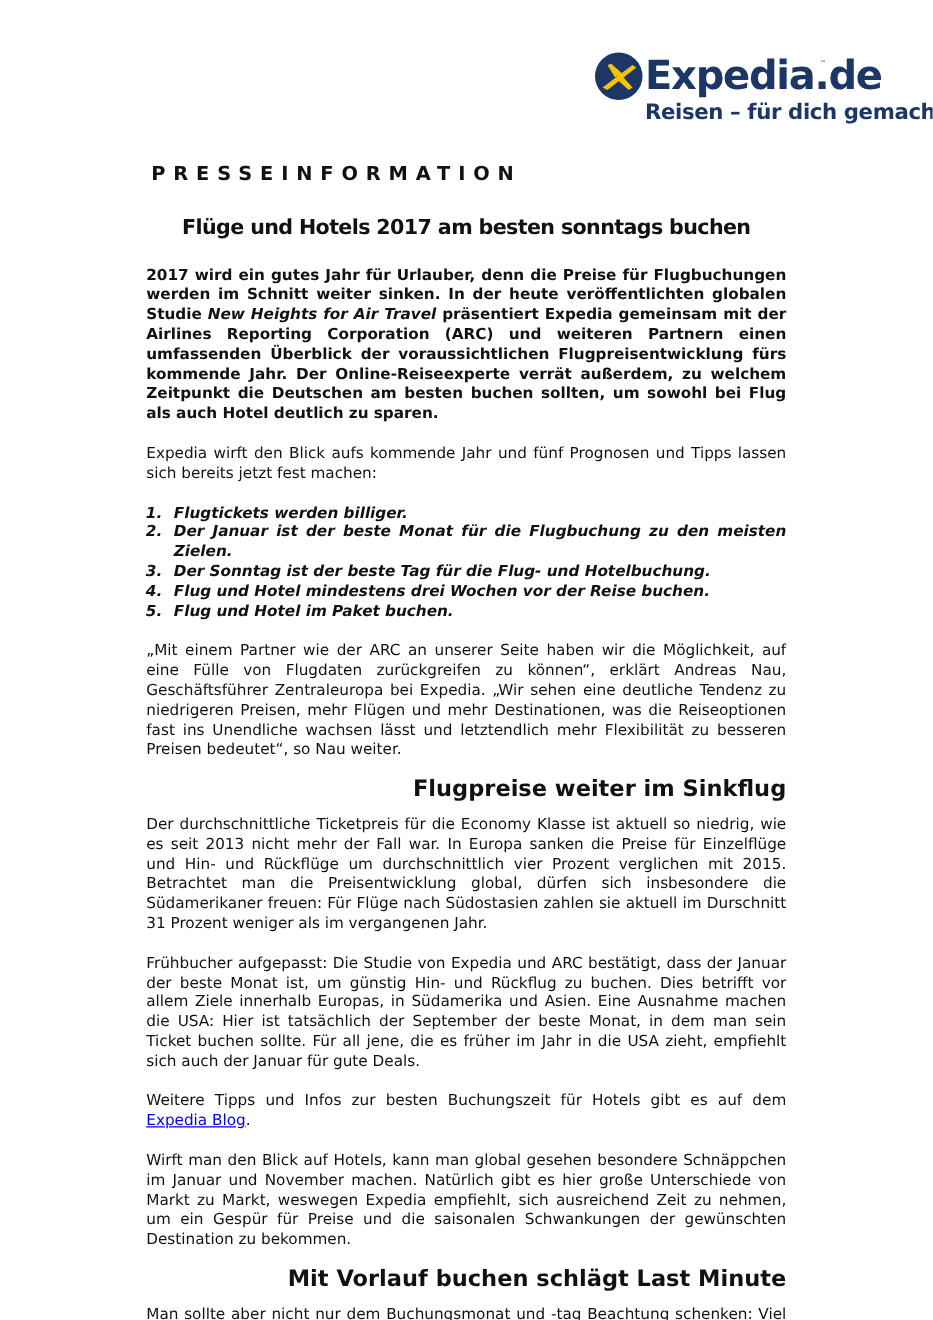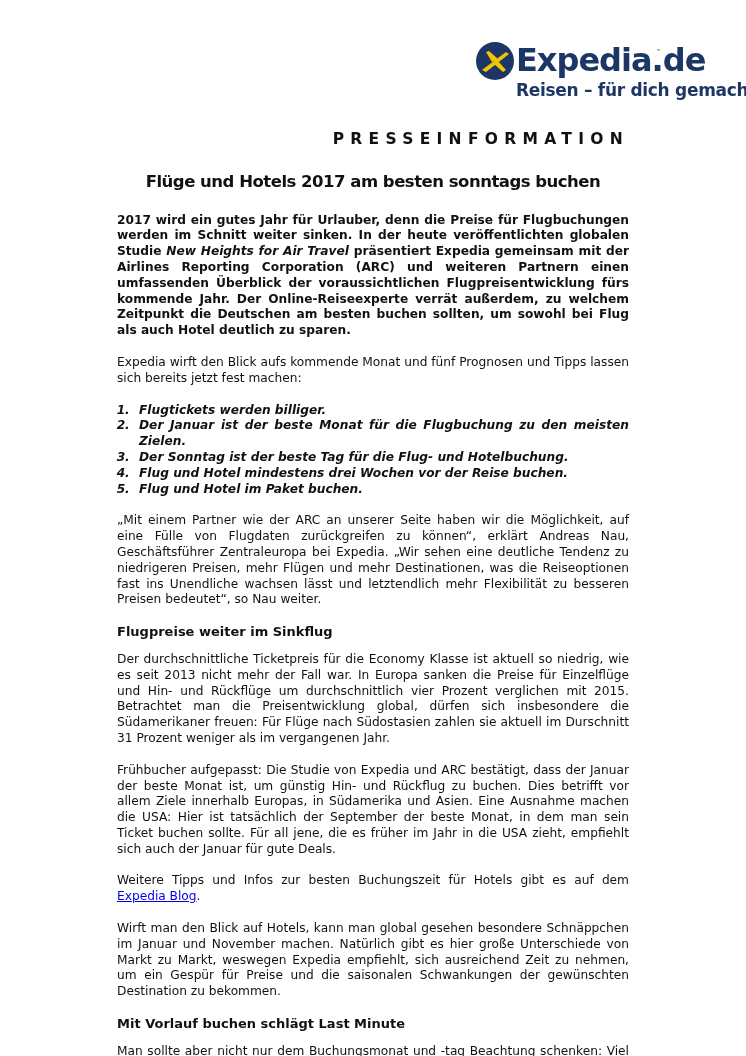--- a/index.html
+++ b/index.html
@@ -3,28 +3,28 @@
 <meta charset="utf-8">
 <style>
   html, body { margin: 0; padding: 0; background: #ffffff; }
   body { width: 746px; height: 1056px; position: relative; overflow: hidden; font-family: "DejaVu Sans", sans-serif; color: #111; }
   .logo { position: absolute; left: 476px; top: 42px; width: 190px; height: 60px; }
   .logo-mark { position: absolute; left: 0; top: 0; width: 38px; height: 38px; border-radius: 50%; background: #1c3766; overflow: hidden; }
   .logo-word { position: absolute; left: 40px; top: 2px; font-family: "DejaVu Sans", sans-serif; font-size: 32px; font-weight: bold; color: #1c3766; letter-spacing: -1px; line-height: 32px; }
   .logo-tm { position: absolute; left: 180px; top: 6px; font-size: 5px; color: #1c3766; }
   .logo-tag { position: absolute; left: 40px; top: 38px; font-size: 17px; font-weight: bold; color: #1c3766; letter-spacing: -0.3px; white-space: nowrap; }
   .content { position: absolute; left: 117px; top: 132px; width: 512px; font-size: 12.2px; line-height: 15.8px; }
-  .kicker { text-align: right; font-weight: bold; font-size: 15.5px; letter-spacing: 6.3px; margin: 0 0 26px 4px; }
+  .kicker { text-align: left; font-weight: bold; font-size: 15.5px; letter-spacing: 6.3px; margin: 0 0 26px 4px; }
   .headline { text-align: center; font-weight: bold; font-size: 16.5px; letter-spacing: -0.5px; margin: 0 0 23px 0; }
   p { margin: 0 0 16px 0; text-align: justify; }
   .lead { font-weight: bold; }
   .lead em { font-style: italic; }
   ol { margin: 16px 0 16px 0; padding-left: 17px; font-weight: bold; font-style: italic; }
   ol li { text-align: justify; padding-left: 5px; }
-  h3 { font-size: 13px; font-weight: bold; margin: 0; line-height: 15.8px; }
+  h3 { font-size: 18px; font-weight: bold; margin: 0; line-height: 15.8px; text-align: right; }
   .sec p { margin-top: 12px; }
   a { color: #0000ee; text-decoration: underline; }
 </style>
 </head>
 <body>
 
 <div class="logo">
   <div class="logo-mark">
     <svg width="38" height="38" viewBox="0 0 38 38">
       <path d="M6 28 L30 10 L33 12 L10 30 Z" fill="#f5c400"></path>
@@ -36,21 +36,21 @@
   <span class="logo-tm">™</span>
   <span class="logo-tag">Reisen – für dich gemacht</span>
 </div>
 
 <div class="content">
   <div class="kicker">PRESSEINFORMATION</div>
   <div class="headline">Flüge und Hotels 2017 am besten sonntags buchen</div>
 
   <p class="lead"><span>2017 wird ein gutes Jahr für Urlauber, denn die Preise für Flugbuchungen werden im Schnitt weiter sinken. In der heute veröffentlichten globalen Studie </span><em>New Heights for Air Travel</em><span> präsentiert Expedia gemeinsam mit der Airlines Reporting Corporation (ARC) und weiteren Partnern einen umfassenden Überblick der voraussichtlichen Flugpreisentwicklung fürs kommende Jahr. Der Online-Reiseexperte verrät außerdem, zu welchem Zeitpunkt die Deutschen am besten buchen sollten, um sowohl bei Flug als auch Hotel deutlich zu sparen.</span></p>
 
-  <p>Expedia wirft den Blick aufs kommende Monat und fünf Prognosen und Tipps lassen sich bereits jetzt fest machen:</p>
+  <p>Expedia wirft den Blick aufs kommende Jahr und fünf Prognosen und Tipps lassen sich bereits jetzt fest machen:</p>
 
   <ol>
     <li>Flugtickets werden billiger.</li>
     <li>Der Januar ist der beste Monat für die Flugbuchung zu den meisten Zielen.</li>
     <li>Der Sonntag ist der beste Tag für die Flug- und Hotelbuchung.</li>
     <li>Flug und Hotel mindestens drei Wochen vor der Reise buchen.</li>
     <li>Flug und Hotel im Paket buchen.</li>
   </ol>
 
   <p>„Mit einem Partner wie der ARC an unserer Seite haben wir die Möglichkeit, auf eine Fülle von Flugdaten zurückgreifen zu können“, erklärt Andreas Nau, Geschäftsführer Zentraleuropa bei Expedia. „Wir sehen eine deutliche Tendenz zu niedrigeren Preisen, mehr Flügen und mehr Destinationen, was die Reiseoptionen fast ins Unendliche wachsen lässt und letztendlich mehr Flexibilität zu besseren Preisen bedeutet“, so Nau weiter.</p>

